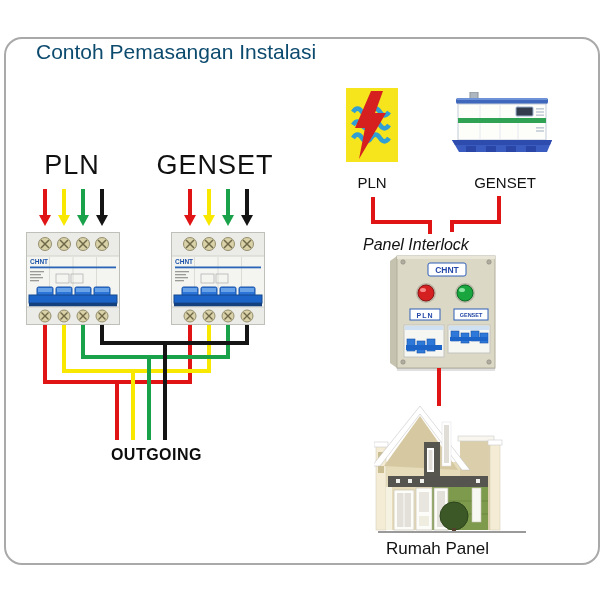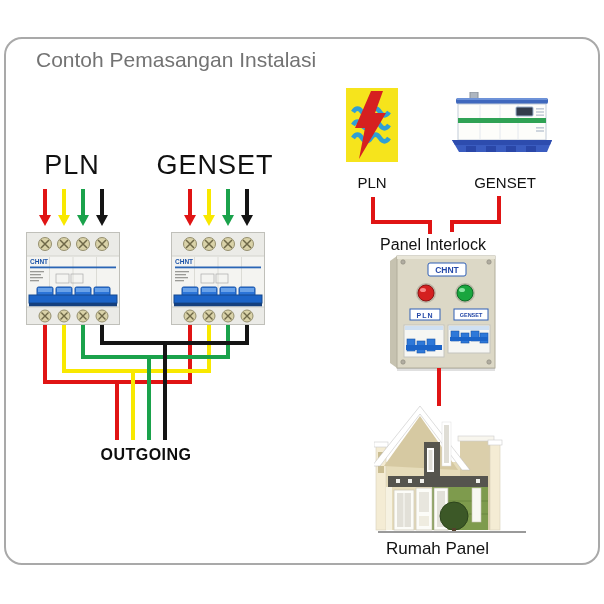--- a/index.html
+++ b/index.html
@@ -2,44 +2,44 @@
 <html><head>
 <meta charset="utf-8">
 <style>
   html,body{margin:0;padding:0;background:#fff;}
   #stage{position:relative;width:604px;height:604px;background:#ffffff;overflow:hidden;
          font-family:"Liberation Sans",sans-serif;color:#1a1a1a;}
   .abs{position:absolute;}
   
   #frame{left:4px;top:37px;width:592px;height:524px;border:2px solid #a9a9a9;border-radius:18px;}
   
-  #title{left:36px;top:46px;font-size:21px;line-height:27px;color:#737373;}
+  #title{left:36px;top:38px;font-size:21px;line-height:27px;color:#0c4a6e;}
   
   .src-heading{top:150px;font-size:27px;letter-spacing:1px;color:#111;text-align:center;}
   #pln-heading{left:28px;width:88px;}
   #genset-heading{left:150px;width:130px;}
   
   .arrow{position:absolute;top:189px;width:12px;height:38px;}
   .arrow .shaft{position:absolute;left:4px;top:0;width:4px;height:27px;background:var(--c);}
   .arrow .head{position:absolute;left:0;top:26px;width:0;height:0;
                border-left:6px solid transparent;border-right:6px solid transparent;
                border-top:11px solid var(--c);}
   
   .wire{position:absolute;}
   .c-red{background:#e01414;}
   .c-yellow{background:#f8e800;}
   .c-green{background:#1aa24b;}
   .c-black{background:#151515;}
-  #outgoing-label{left:96px;top:446px;width:100px;text-align:center;
+  #outgoing-label{left:102px;top:446px;width:100px;text-align:right;
                   font-size:16px;font-weight:bold;color:#0d0d0d;letter-spacing:.5px;}
   
   .caption{font-size:15px;color:#111;text-align:center;}
   #pln-caption{left:342px;top:174px;width:60px;}
   #genset-caption{left:465px;top:174px;width:80px;}
-  #panel-title{left:363px;top:236px;width:140px;text-align:center;font-size:16px;color:#111;}
+  #panel-title{left:363px;top:236px;width:140px;font-size:16px;color:#111;font-style:italic;}
   #house-caption{left:370px;top:539px;width:135px;text-align:center;font-size:17px;color:#111;}
   .redline{position:absolute;background:#e01414;}
   #ground-line{left:378px;top:531px;width:148px;height:2px;background:#9a9a9a;}
   svg{display:block;}
   svg text{font-family:"Liberation Sans",sans-serif;}
 </style>
 </head>
 <body>
 
 <div id="stage">

